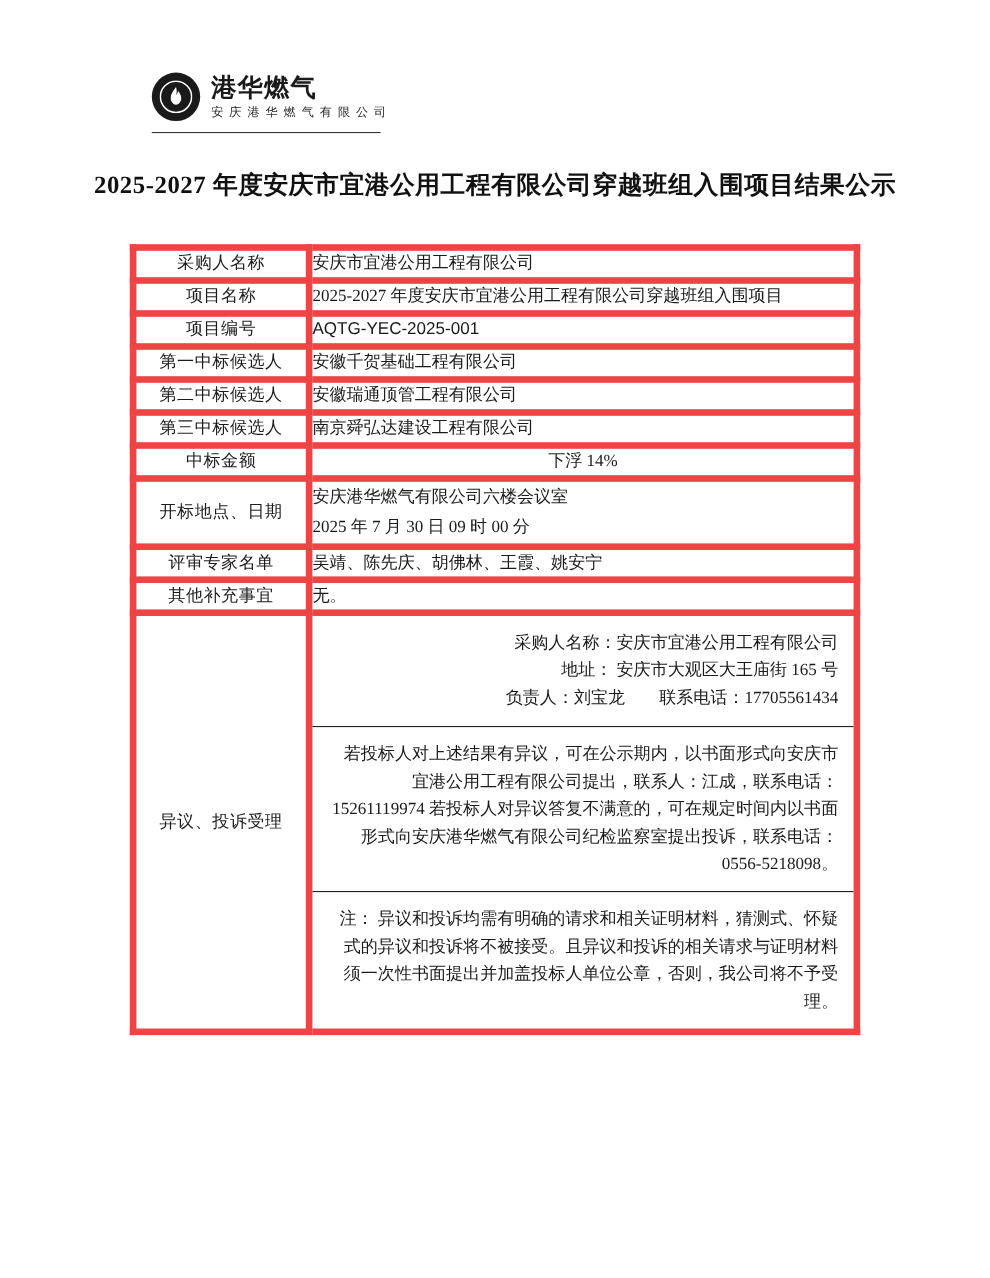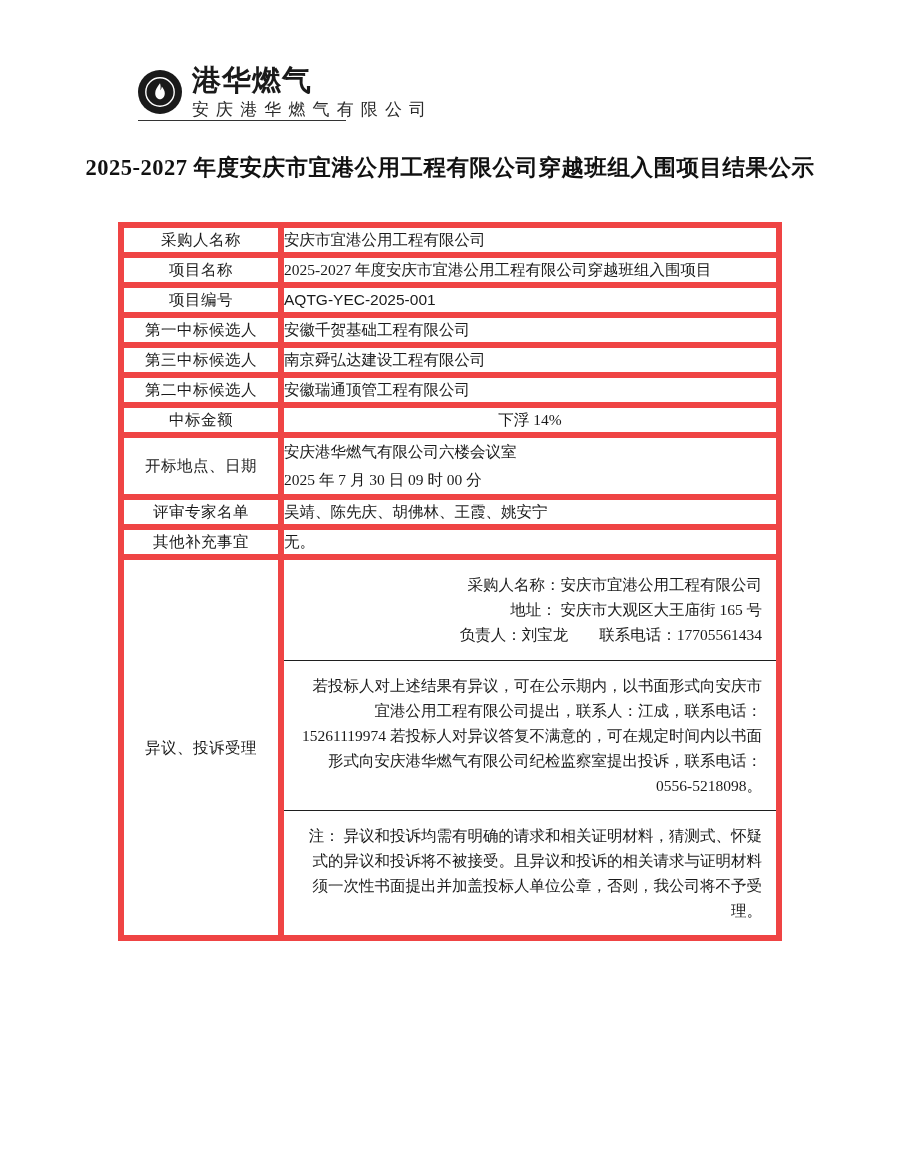--- a/index.html
+++ b/index.html
@@ -45,27 +45,27 @@
   .logo-mark svg { display: block; }
   .logo-text {
     display: flex;
     flex-direction: column;
     justify-content: center;
     line-height: 1;
   }
   .logo-cn {
     font-family: "Liberation Sans", "DejaVu Sans", sans-serif;
     font-weight: bold;
-    font-size: 29px;
+    font-size: 23px;
     letter-spacing: 1px;
     color: #1a1a1a;
   }
   .logo-sub {
     font-family: "Liberation Sans", "DejaVu Sans", sans-serif;
-    font-size: 17px;
+    font-size: 11px;
     letter-spacing: 1.2px;
     color: #2a2a2a;
     margin-top: 6px;
   }
   .logo-rule {
     position: absolute;
     left: 138px;
     top: 120px;
     width: 208px;
     height: 1px;
@@ -184,26 +184,26 @@
         </tr>
         <tr>
           <td class="label">项目编号</td>
           <td class="value sans">AQTG-YEC-2025-001</td>
         </tr>
         <tr>
           <td class="label">第一中标候选人</td>
           <td class="value">安徽千贺基础工程有限公司</td>
         </tr>
         <tr>
+          <td class="label">第二中标候选人</td>
+          <td class="value">安徽瑞通顶管工程有限公司</td>
+        </tr>
+        <tr>
           <td class="label">第三中标候选人</td>
           <td class="value">南京舜弘达建设工程有限公司</td>
-        </tr>
-        <tr>
-          <td class="label">第二中标候选人</td>
-          <td class="value">安徽瑞通顶管工程有限公司</td>
         </tr>
         <tr>
           <td class="label">中标金额</td>
           <td class="value center">下浮 14%</td>
         </tr>
         <tr>
           <td class="label">开标地点、日期</td>
           <td class="value tall two-line">
             <div>安庆港华燃气有限公司六楼会议室</div>
             <div>2025 年 7 月 30 日 09 时 00 分</div>

